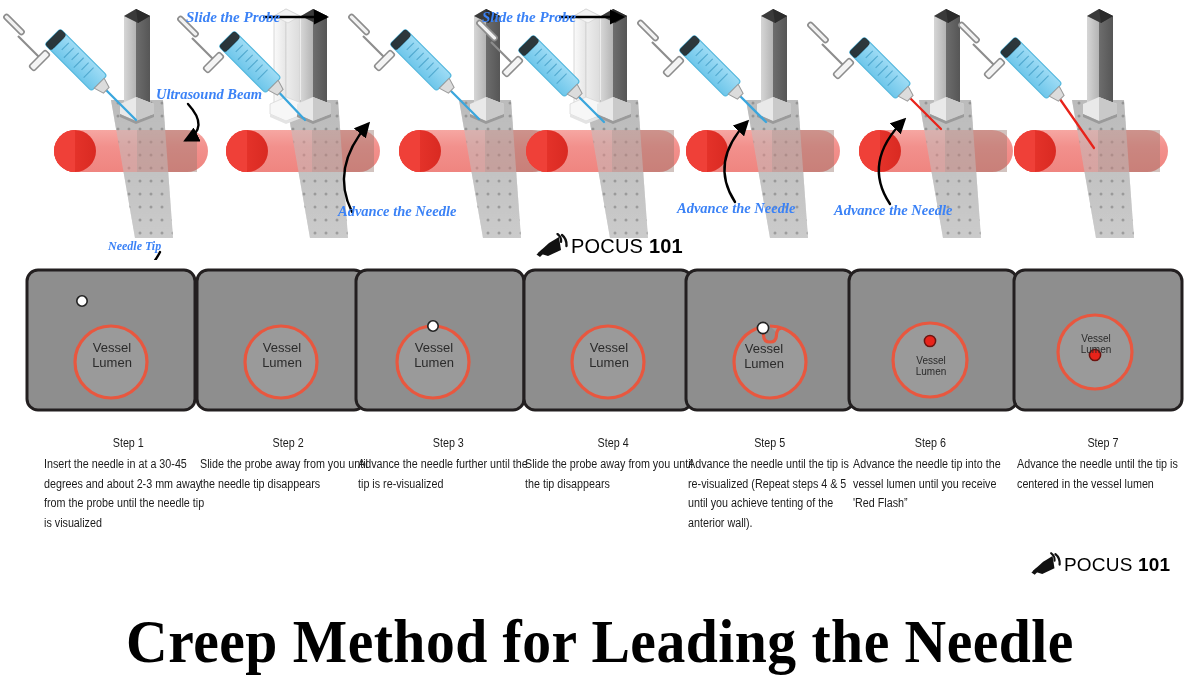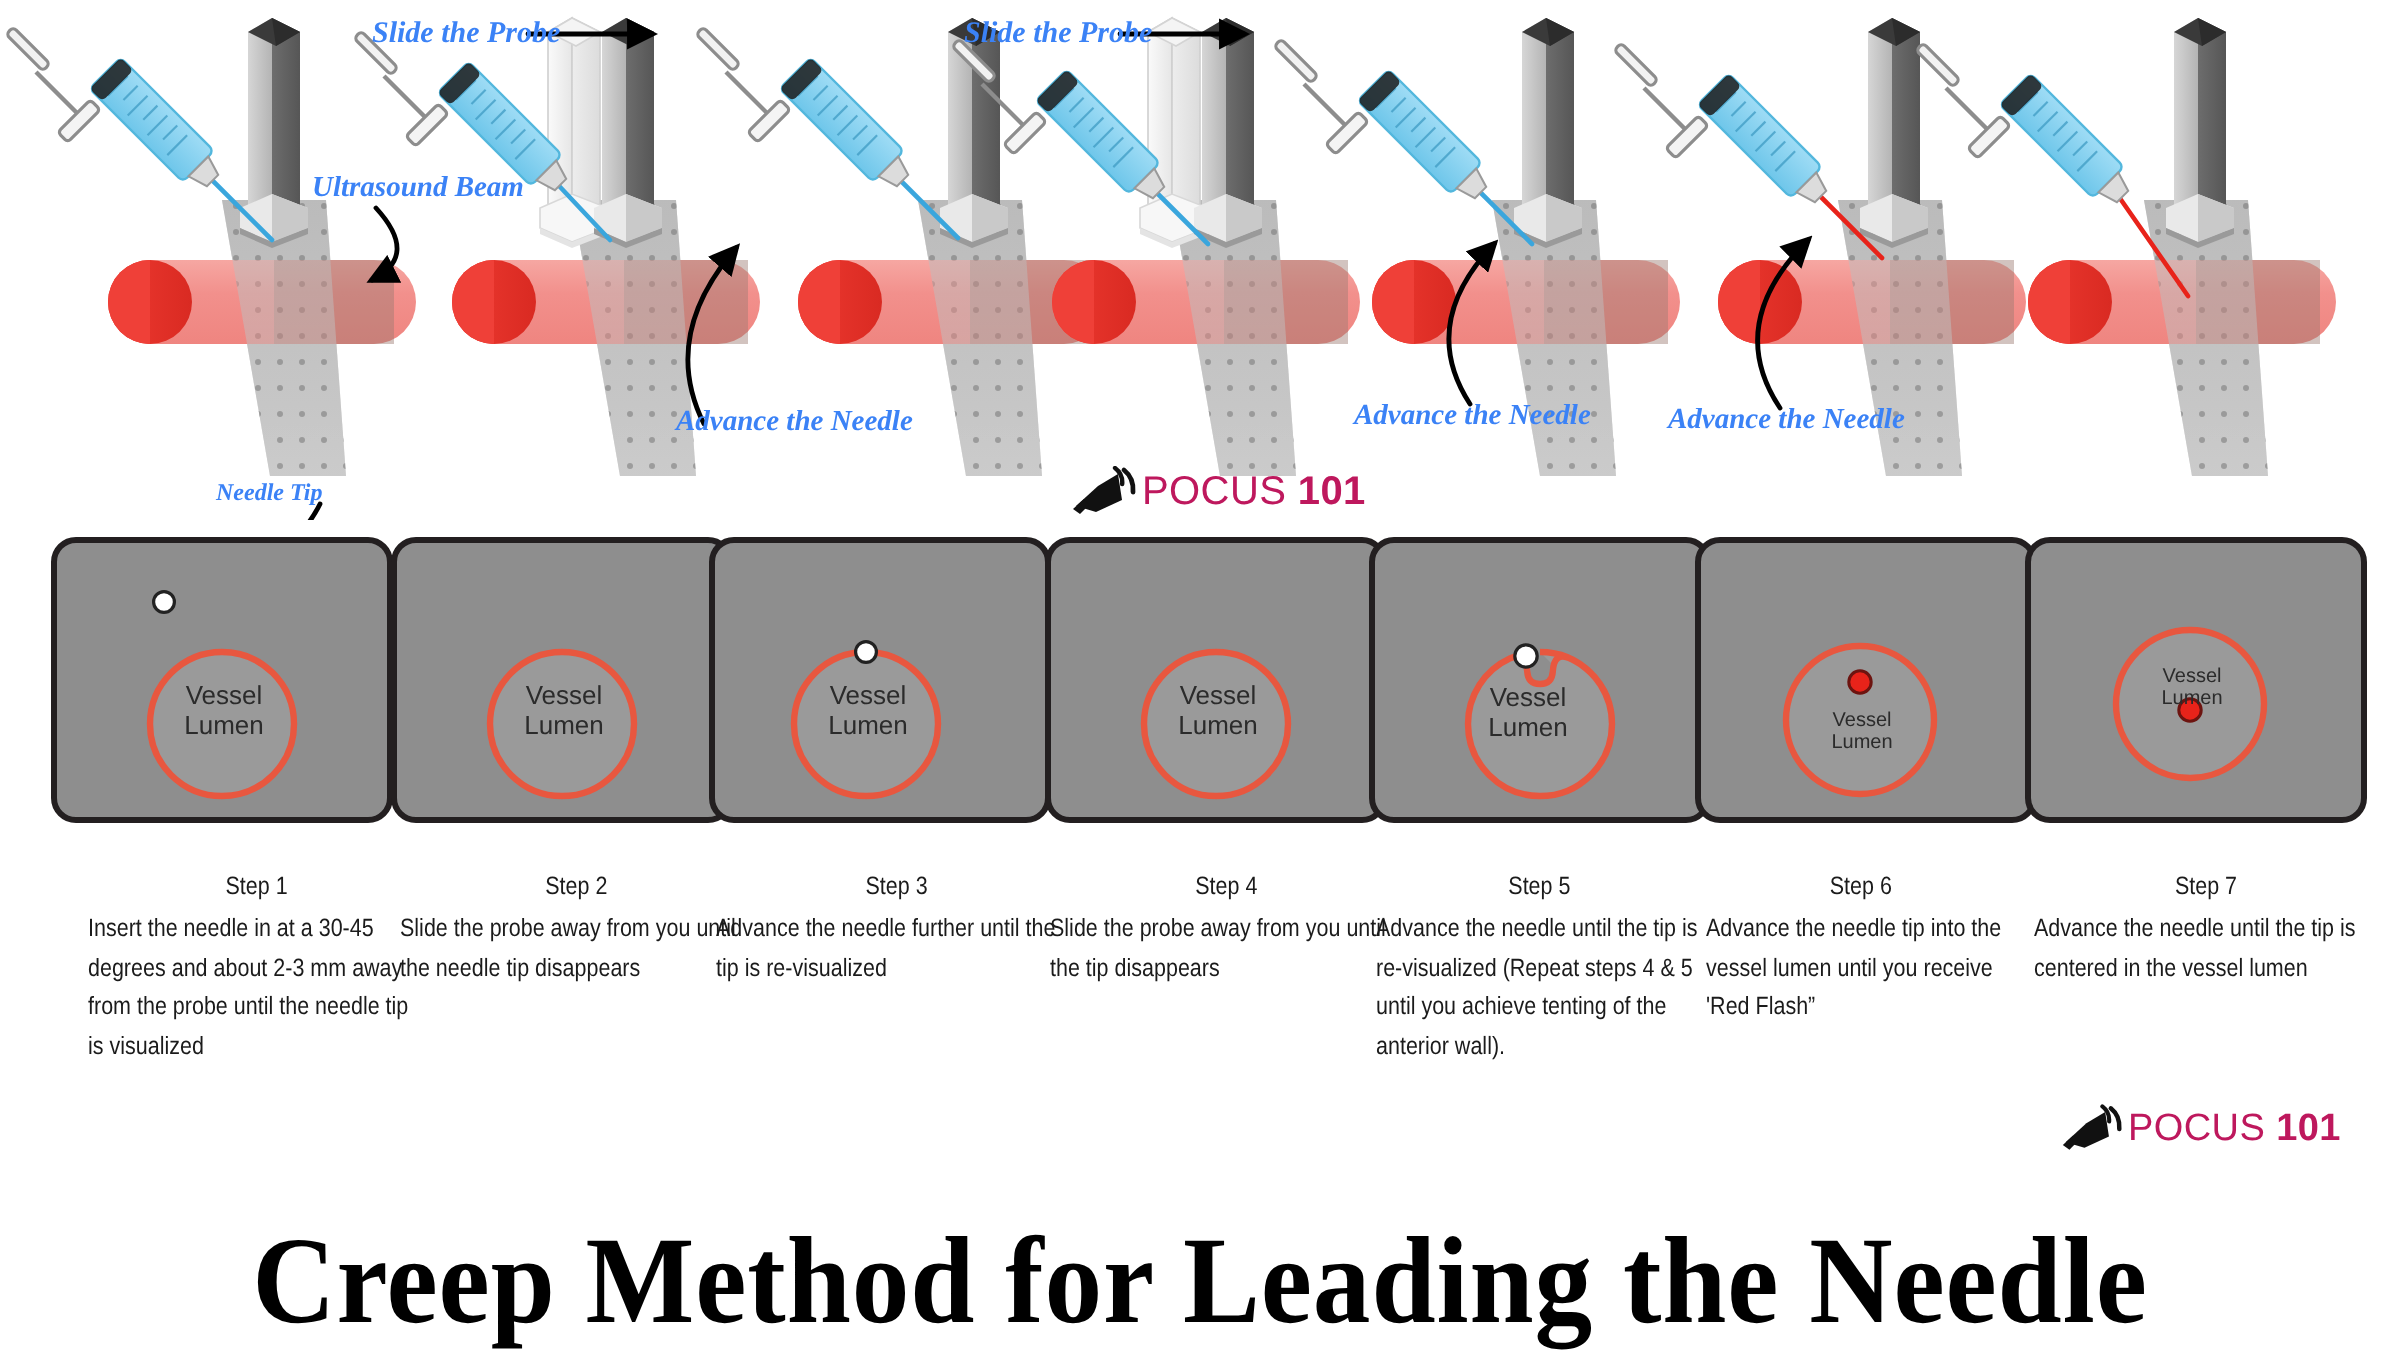--- a/index.html
+++ b/index.html
@@ -30,21 +30,21 @@
   }
   .title{
     position:absolute;left:0;right:0;bottom:8px;text-align:center;
     font-family:"Liberation Serif","DejaVu Serif",serif;
     font-weight:700;font-size:62px;letter-spacing:.5px;color:#000;
     transform:scaleX(.93);
   }
   .logo{position:absolute;display:flex;align-items:center;gap:2px;}
   .logo .wordmark{
     font-family:"Liberation Sans",sans-serif;
-    font-weight:400;color:#be185d;letter-spacing:.2px;
+    font-weight:400;color:#000000;letter-spacing:.2px;
   }
   .logo .wordmark b{font-weight:700;}
 </style>
 </head>
 <body>
 
 <div id="stage">
 
   <svg id="scenes" width="1200" height="260" viewBox="0 0 1200 260" style="position:absolute;left:0;top:0;">
     <defs>

